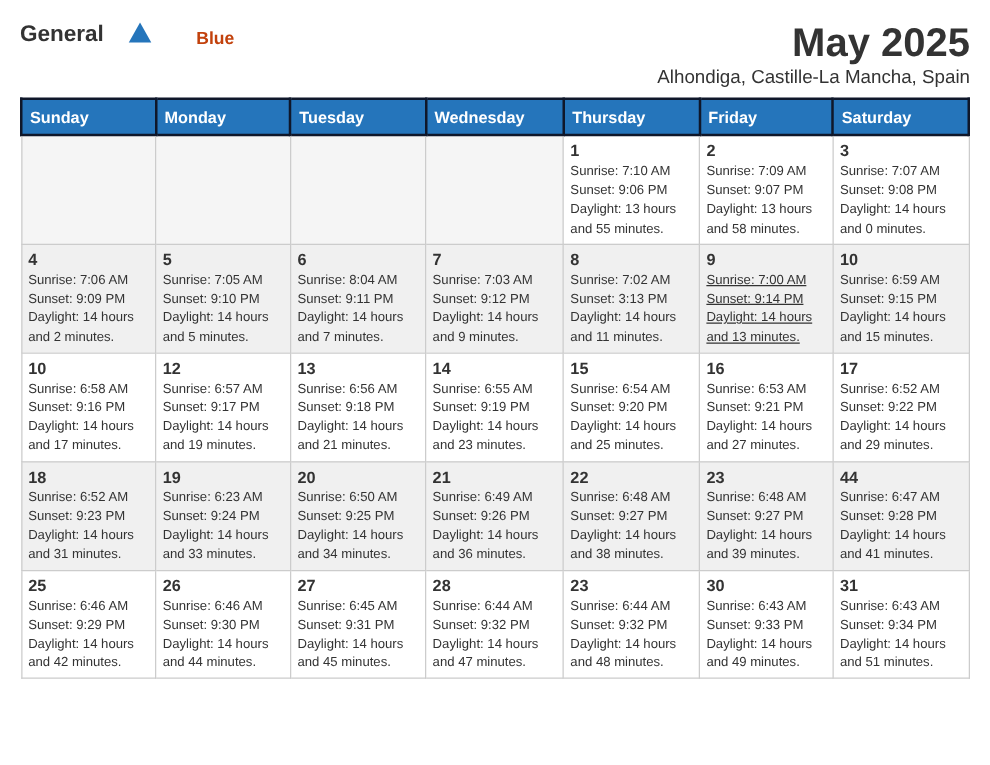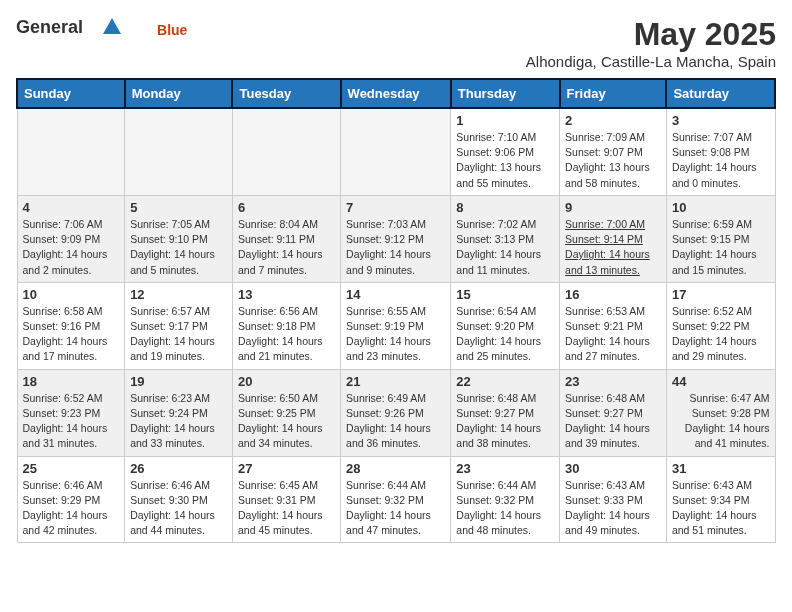--- a/index.html
+++ b/index.html
@@ -291,21 +291,21 @@
         </td>
         <td class="cal-cell shaded">
           <div class="day-num">23</div>
           <div class="cell-text" style="white-space: pre-line;">Sunrise: 6:48 AM
 Sunset: 9:27 PM
 Daylight: 14 hours
 and 39 minutes.</div>
         </td>
         <td class="cal-cell shaded">
           <div class="day-num">44</div>
-          <div class="cell-text" style="white-space: pre-line; text-align: right;">Sunrise: 6:47 AM
+          <div class="cell-text" style="white-space: pre-line;">Sunrise: 6:47 AM
 Sunset: 9:28 PM
 Daylight: 14 hours
 and 41 minutes.</div>
         </td>
       </tr>
       <tr class="week-row">
         <td class="cal-cell">
           <div class="day-num">25</div>
           <div class="cell-text" style="white-space: pre-line;">Sunrise: 6:46 AM
 Sunset: 9:29 PM

